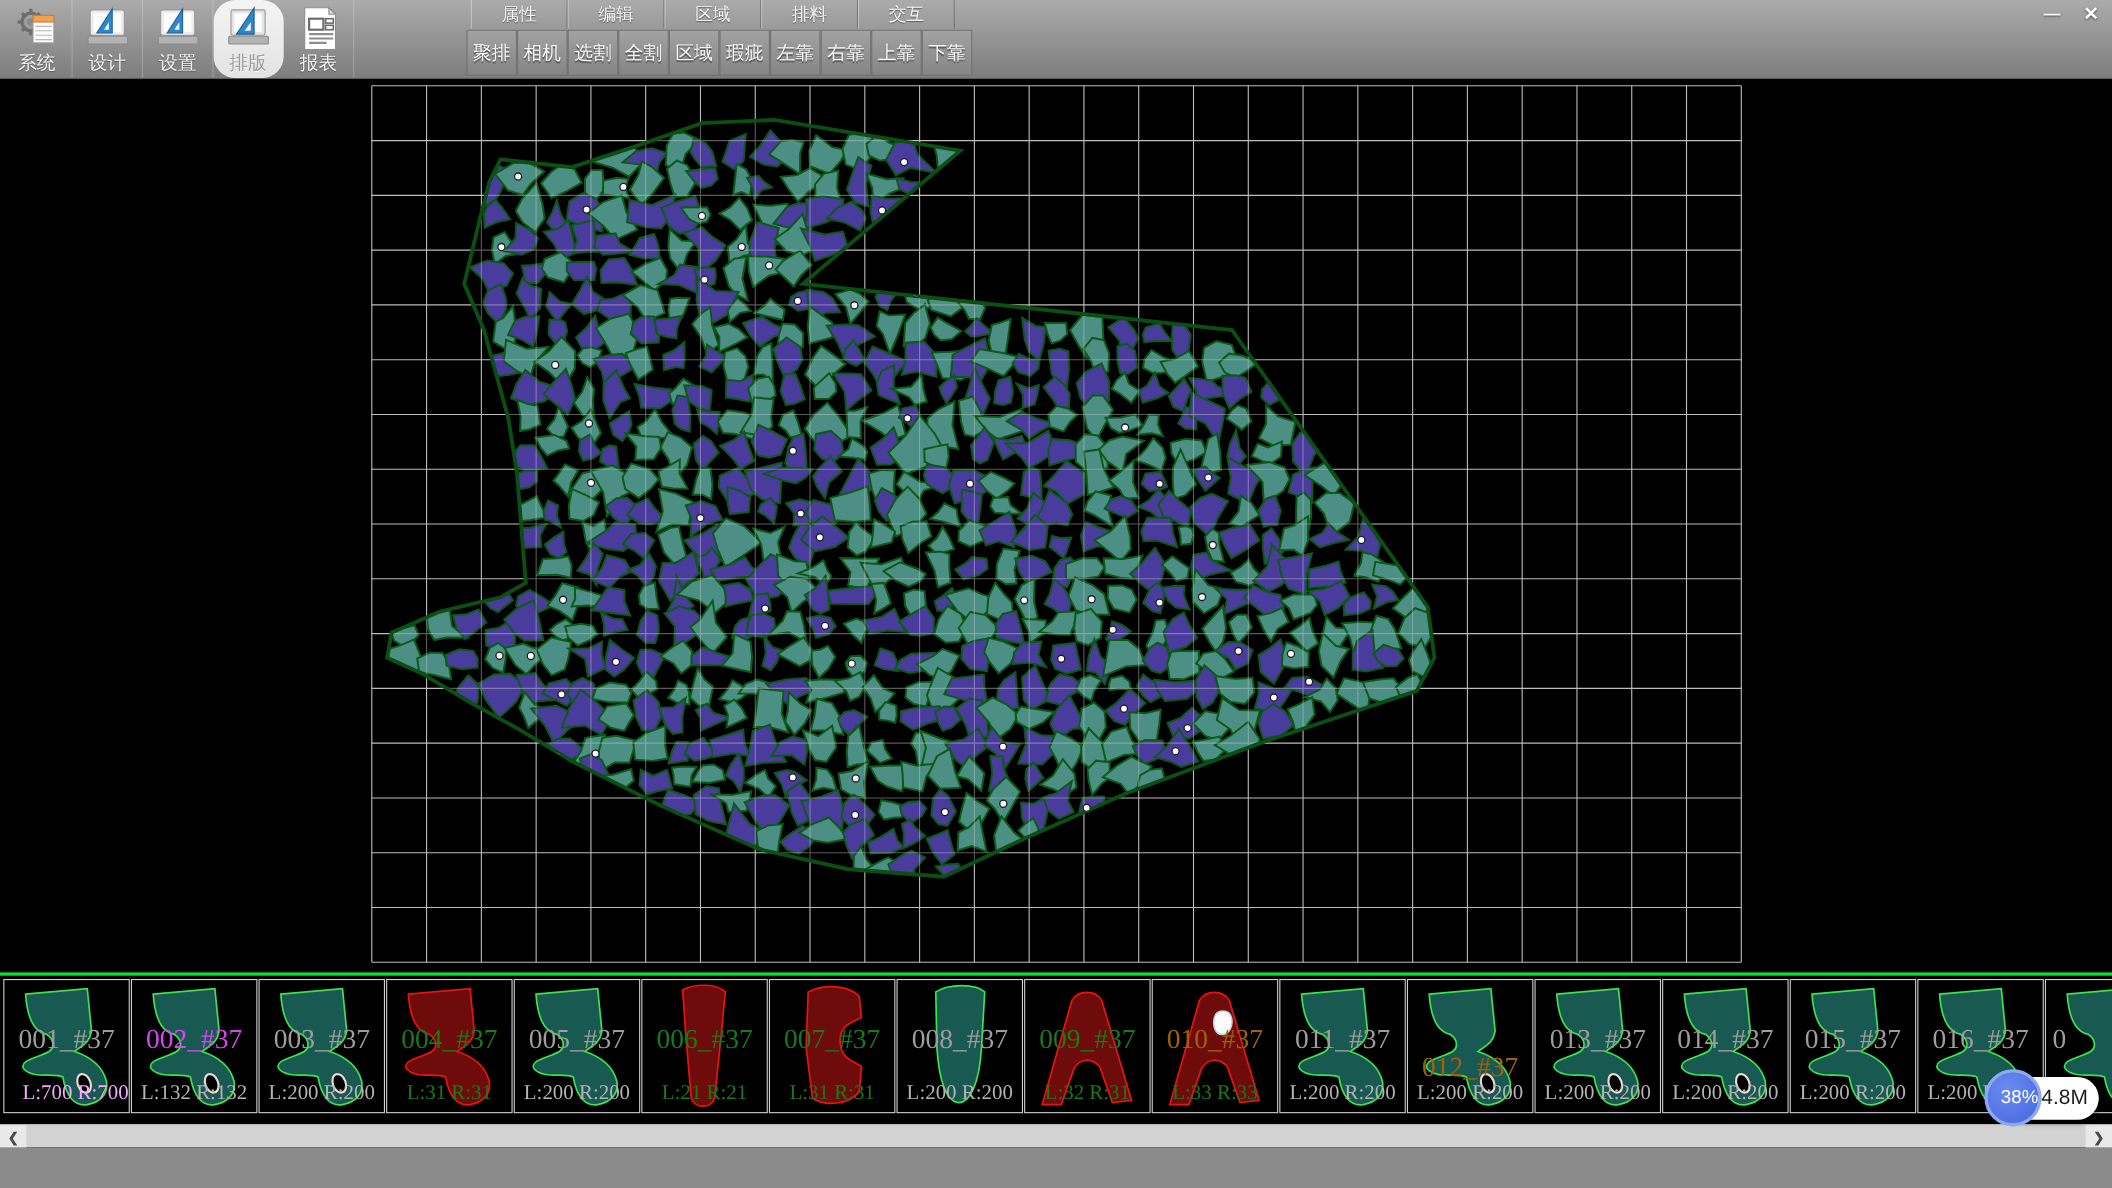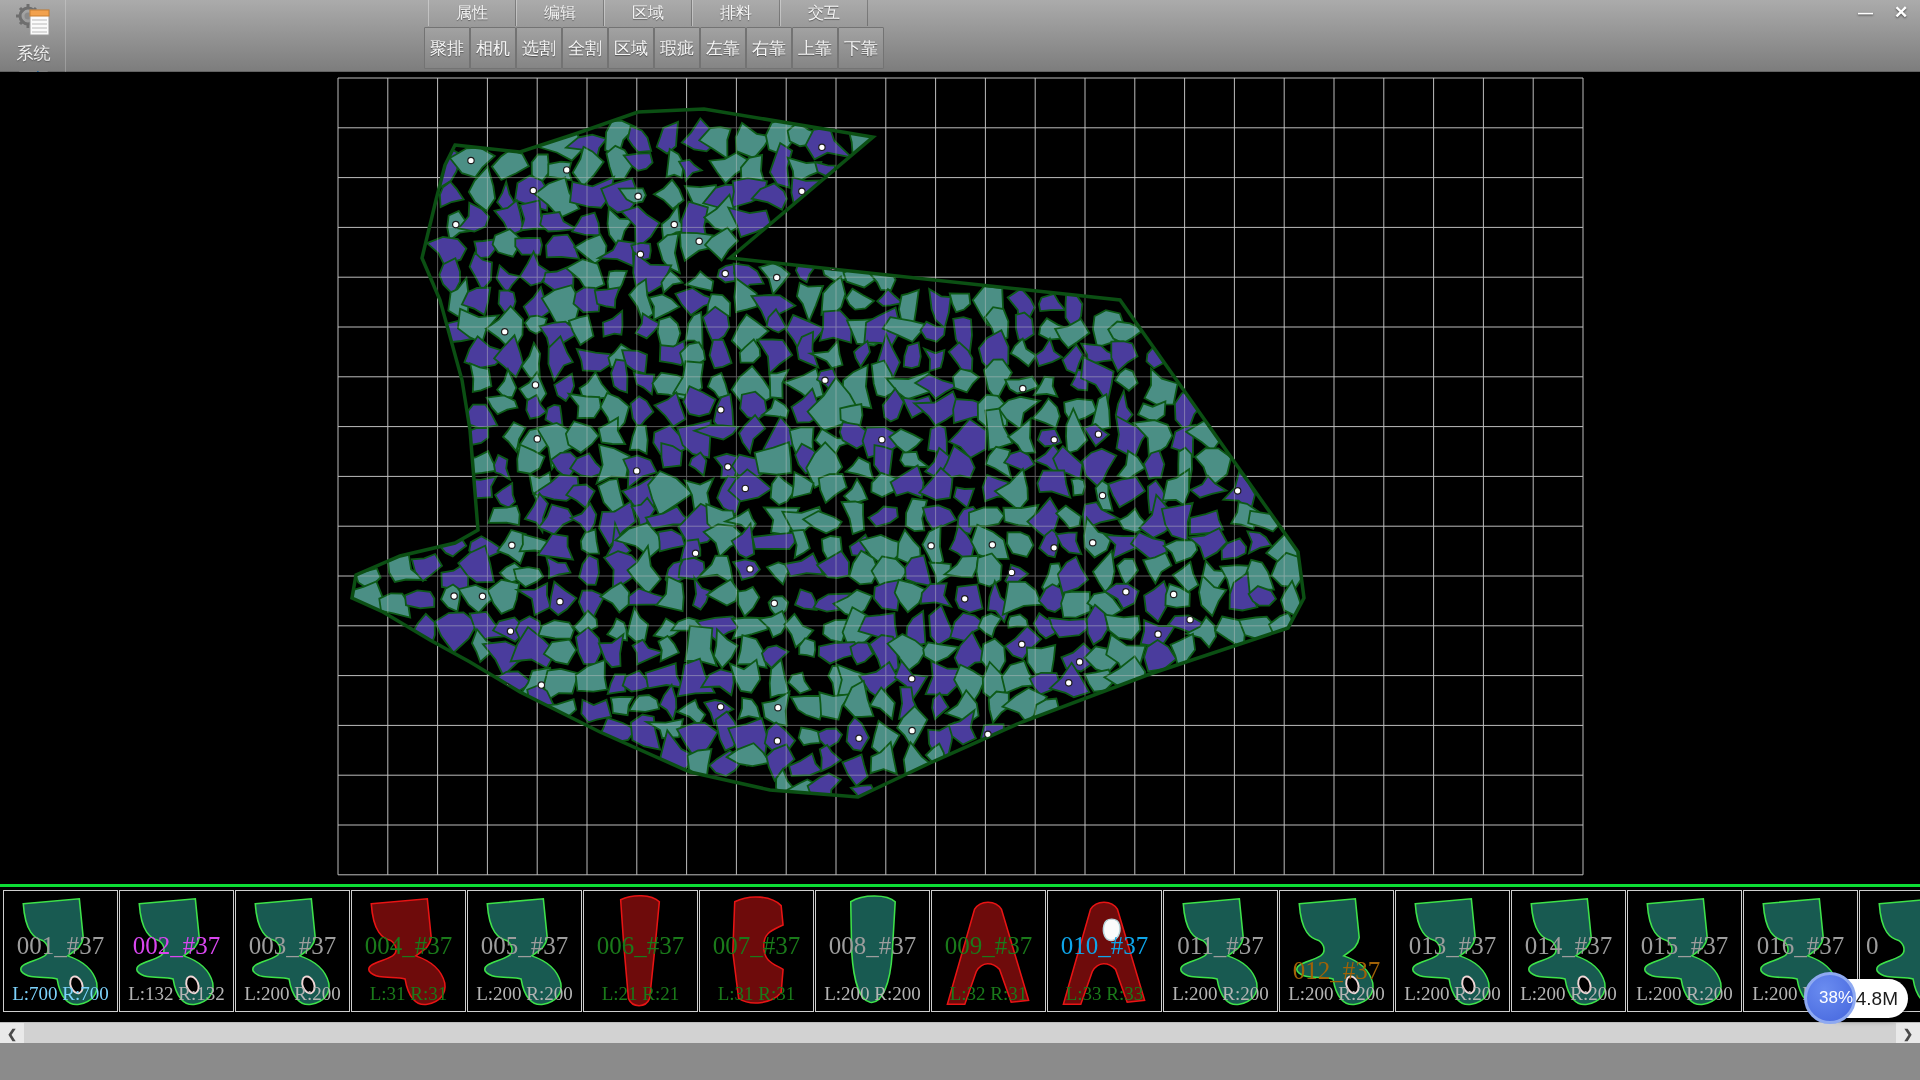--- a/index.html
+++ b/index.html
@@ -1,21 +1,21 @@
 <!DOCTYPE html>
 <html><head>
 <meta charset="utf-8">
 <style>
   * { margin:0; padding:0; box-sizing:border-box; }
   html,body { width:1920px; height:1080px; overflow:hidden; background:#000; font-family:"Liberation Sans",sans-serif; }
 
   
   .ribbon { position:absolute; left:0; top:0; width:1920px; height:72px;
     background:linear-gradient(#ababab,#7d7d7d); border-bottom:1px solid #636363; }
-  .big-buttons { position:absolute; left:2px; top:0; height:72px; display:flex;flex-direction:column; }
+  .big-buttons { position:absolute; left:2px; top:0; height:72px; display:flex; }
   .big-btn { width:64px; height:71px; display:flex; flex-direction:column; align-items:center;
     justify-content:flex-end; padding-bottom:3px; border-right:1px solid rgba(255,255,255,.22);
     cursor:default; }
   .big-btn .bicon { width:44px; height:44px; display:flex; align-items:center; justify-content:center; }
   .big-btn .blabel { font-size:17px; color:#f2f2f2; text-shadow:0 1px 1px #5a5a5a; line-height:20px; }
   .big-btn.selected { background:linear-gradient(#f4f4f4,#e3e3e3);border-radius:20px; }
   .big-btn.selected .blabel { color:#9a9a9a; text-shadow:0 1px 0 #fff; }
 
   .menu-tabs { position:absolute; left:428px; top:0; height:26px; display:flex; }
   .menu-tab { width:88px; height:26px; display:flex; align-items:center; justify-content:center;
@@ -887,21 +887,21 @@
 
 <div class="strip">
   <div class="strip-topline" style="background: rgb(13, 221, 53);"></div>
   <div class="cells">
       <div class="thumb-cell">
         <svg width="100" height="116" viewBox="0 0 100 120">
           <path d="M12,10 L70,5 L74,45 C72,56 66,58 58,64 C70,68 84,76 88,92 C90,104 82,112 70,114 C58,116 50,106 47,88 C38,84 18,90 10,80 C6,72 24,70 34,64 C40,60 38,52 32,48 C24,46 14,40 12,10 Z" fill="#185a51" stroke="#3ee24a" stroke-width="1.6"></path>
           <ellipse cx="67" cy="94" rx="6" ry="9" transform="rotate(-20 67 94)" fill="#000" stroke="#f0d6d6" stroke-width="2"></ellipse>
         </svg>
         <div class="thumb-num" style="color: rgb(157, 157, 157);">001_#37</div>
-        <div class="thumb-lr" style="color: #7dd3fc;">L:700 R:700</div>
+        <div class="thumb-lr" style="color: #f0abfc; text-align: right;">L:700 R:700</div>
       </div>
       <div class="thumb-cell">
         <svg width="100" height="116" viewBox="0 0 100 120">
           <path d="M12,10 L70,5 L74,45 C72,56 66,58 58,64 C70,68 84,76 88,92 C90,104 82,112 70,114 C58,116 50,106 47,88 C38,84 18,90 10,80 C6,72 24,70 34,64 C40,60 38,52 32,48 C24,46 14,40 12,10 Z" fill="#185a51" stroke="#3ee24a" stroke-width="1.6"></path>
           <ellipse cx="67" cy="94" rx="6" ry="9" transform="rotate(-20 67 94)" fill="#000" stroke="#f0d6d6" stroke-width="2"></ellipse>
         </svg>
         <div class="thumb-num" style="color: #d946ef;">002_#37</div>
         <div class="thumb-lr" style="color: rgb(180, 180, 180);">L:132 R:132</div>
       </div>
       <div class="thumb-cell">
@@ -952,21 +952,21 @@
           <path d="M8,114 L36,16 C42,6 58,6 64,16 L92,110 L74,112 L62,78 C54,70 44,70 38,80 L26,114 Z" fill="#6e0b0b" stroke="#e81414" stroke-width="1.6"></path>
         </svg>
         <div class="thumb-num" style="color: rgb(26, 122, 26);">009_#37</div>
         <div class="thumb-lr" style="color: rgb(26, 122, 26);">L:32 R:31</div>
       </div>
       <div class="thumb-cell">
         <svg width="100" height="116" viewBox="0 0 100 120">
           <path d="M8,114 L36,16 C42,6 58,6 64,16 L92,110 L74,112 L62,78 C54,70 44,70 38,80 L26,114 Z" fill="#6e0b0b" stroke="#e81414" stroke-width="1.6"></path>
           <path d="M50,32 C52,24 64,24 66,32 C68,40 64,48 57,48 C51,48 48,40 50,32 Z" fill="#fbfbfb" stroke="#b9d8dd" stroke-width="1.5"></path>
         </svg>
-        <div class="thumb-num" style="color: #0ea5e9;">010_#37</div>
+        <div class="thumb-num" style="color: #a16207;">010_#37</div>
         <div class="thumb-lr" style="color: rgb(26, 122, 26);">L:33 R:33</div>
       </div>
       <div class="thumb-cell">
         <svg width="100" height="116" viewBox="0 0 100 120">
           <path d="M12,10 L70,5 L74,45 C72,56 66,58 58,64 C70,68 84,76 88,92 C90,104 82,112 70,114 C58,116 50,106 47,88 C38,84 18,90 10,80 C6,72 24,70 34,64 C40,60 38,52 32,48 C24,46 14,40 12,10 Z" fill="#185a51" stroke="#3ee24a" stroke-width="1.6"></path>
         </svg>
         <div class="thumb-num" style="color: rgb(157, 157, 157);">011_#37</div>
         <div class="thumb-lr" style="color: rgb(180, 180, 180);">L:200 R:200</div>
       </div>
       <div class="thumb-cell">

